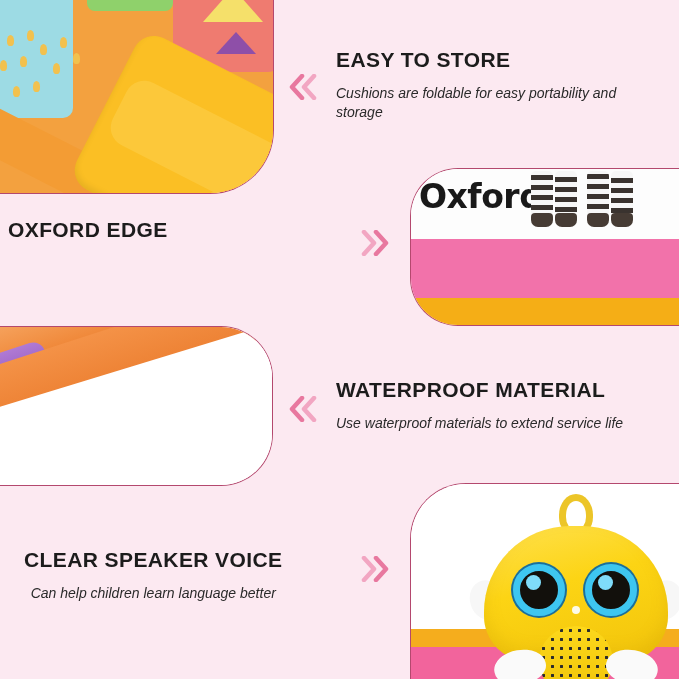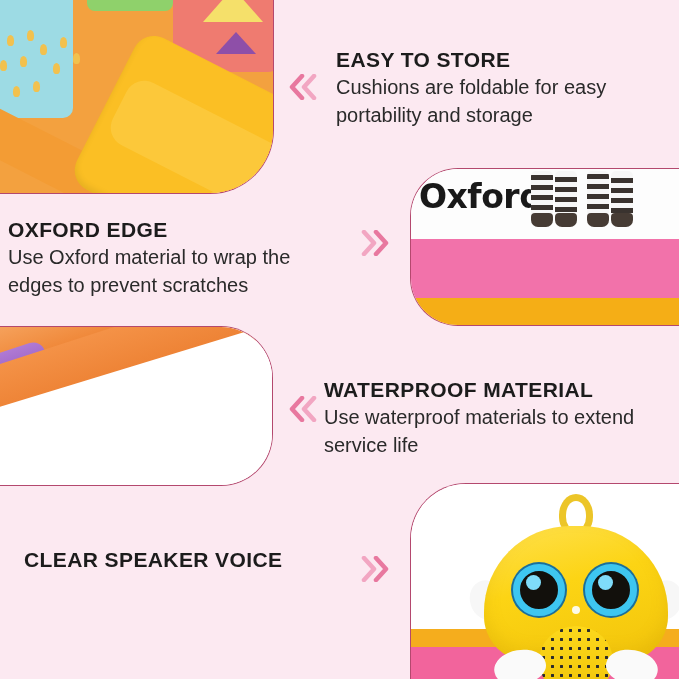--- a/index.html
+++ b/index.html
@@ -52,29 +52,30 @@
   .block{ position:absolute; }
   .heading{
     font-size:21px;
     font-weight:700;
     letter-spacing:.4px;
     color:#1c1c1c;
     line-height:1.15;
     white-space:nowrap;
   }
   .body{
-    font-size:20px;
+    font-size:14px;
     color:#2a2a2a;
     line-height:1.38;
-    margin-top:2px;
+    margin-top:12px;
     max-width:330px;
+    font-style:italic;
   }
   #block-store   { left:336px; top:48px;  }
   #block-oxford  { left:8px;  top:218px; }
-  #block-water   { left:324px; top:378px; }
+  #block-water   { left:336px; top:378px; }
   #block-speaker { left:24px;  top:548px;text-align:center; }
 
   
   .chev{ position:absolute; display:block; }
   #chev-store   { left:288px; top:74px;  }
   #chev-oxford  { left:360px; top:230px; }
   #chev-water   { left:288px; top:396px; }
   #chev-speaker { left:360px; top:556px; }
 
   
@@ -325,21 +326,20 @@
           <div class="zb-hoof"></div>
         </div>
       </div>
       <div class="zb-pink"></div>
       <div class="zb-yellow"></div>
     </div>
   </div>
 
   <div class="block" id="block-oxford">
     <div class="heading">OXFORD EDGE</div>
-    <div class="body">Use Oxford material to wrap the edges to prevent scratches</div>
   </div>
   <svg class="chev" id="chev-oxford" width="30" height="26" viewBox="0 0 30 26">
     <path d="M4 2 L14 13 L4 24" fill="none" stroke="#F2A6C2" stroke-width="4.5" stroke-linecap="round" stroke-linejoin="round"></path>
     <path d="M16 2 L26 13 L16 24" fill="none" stroke="#E8789F" stroke-width="4.5" stroke-linecap="round" stroke-linejoin="round"></path>
   </svg>
 
   <div class="photo" id="panel-material">
     <div class="inner">
       <div class="wp-bg"></div>
       <div class="wp-band wp-top"></div>
@@ -380,19 +380,20 @@
         </div>
       <div class="sp-nose"></div>
       <div class="sp-grille"></div>
       <div class="sp-foot sp-foot-l"></div>
       <div class="sp-foot sp-foot-r"></div>
     </div>
   </div>
 
   <div class="block" id="block-speaker">
     <div class="heading">CLEAR SPEAKER VOICE</div>
+    <div class="body">Can help children learn language better</div>
   </div>
   <svg class="chev" id="chev-speaker" width="30" height="26" viewBox="0 0 30 26">
     <path d="M4 2 L14 13 L4 24" fill="none" stroke="#F2A6C2" stroke-width="4.5" stroke-linecap="round" stroke-linejoin="round"></path>
     <path d="M16 2 L26 13 L16 24" fill="none" stroke="#E8789F" stroke-width="4.5" stroke-linecap="round" stroke-linejoin="round"></path>
   </svg>
 
 </div>
 
 </body></html>

